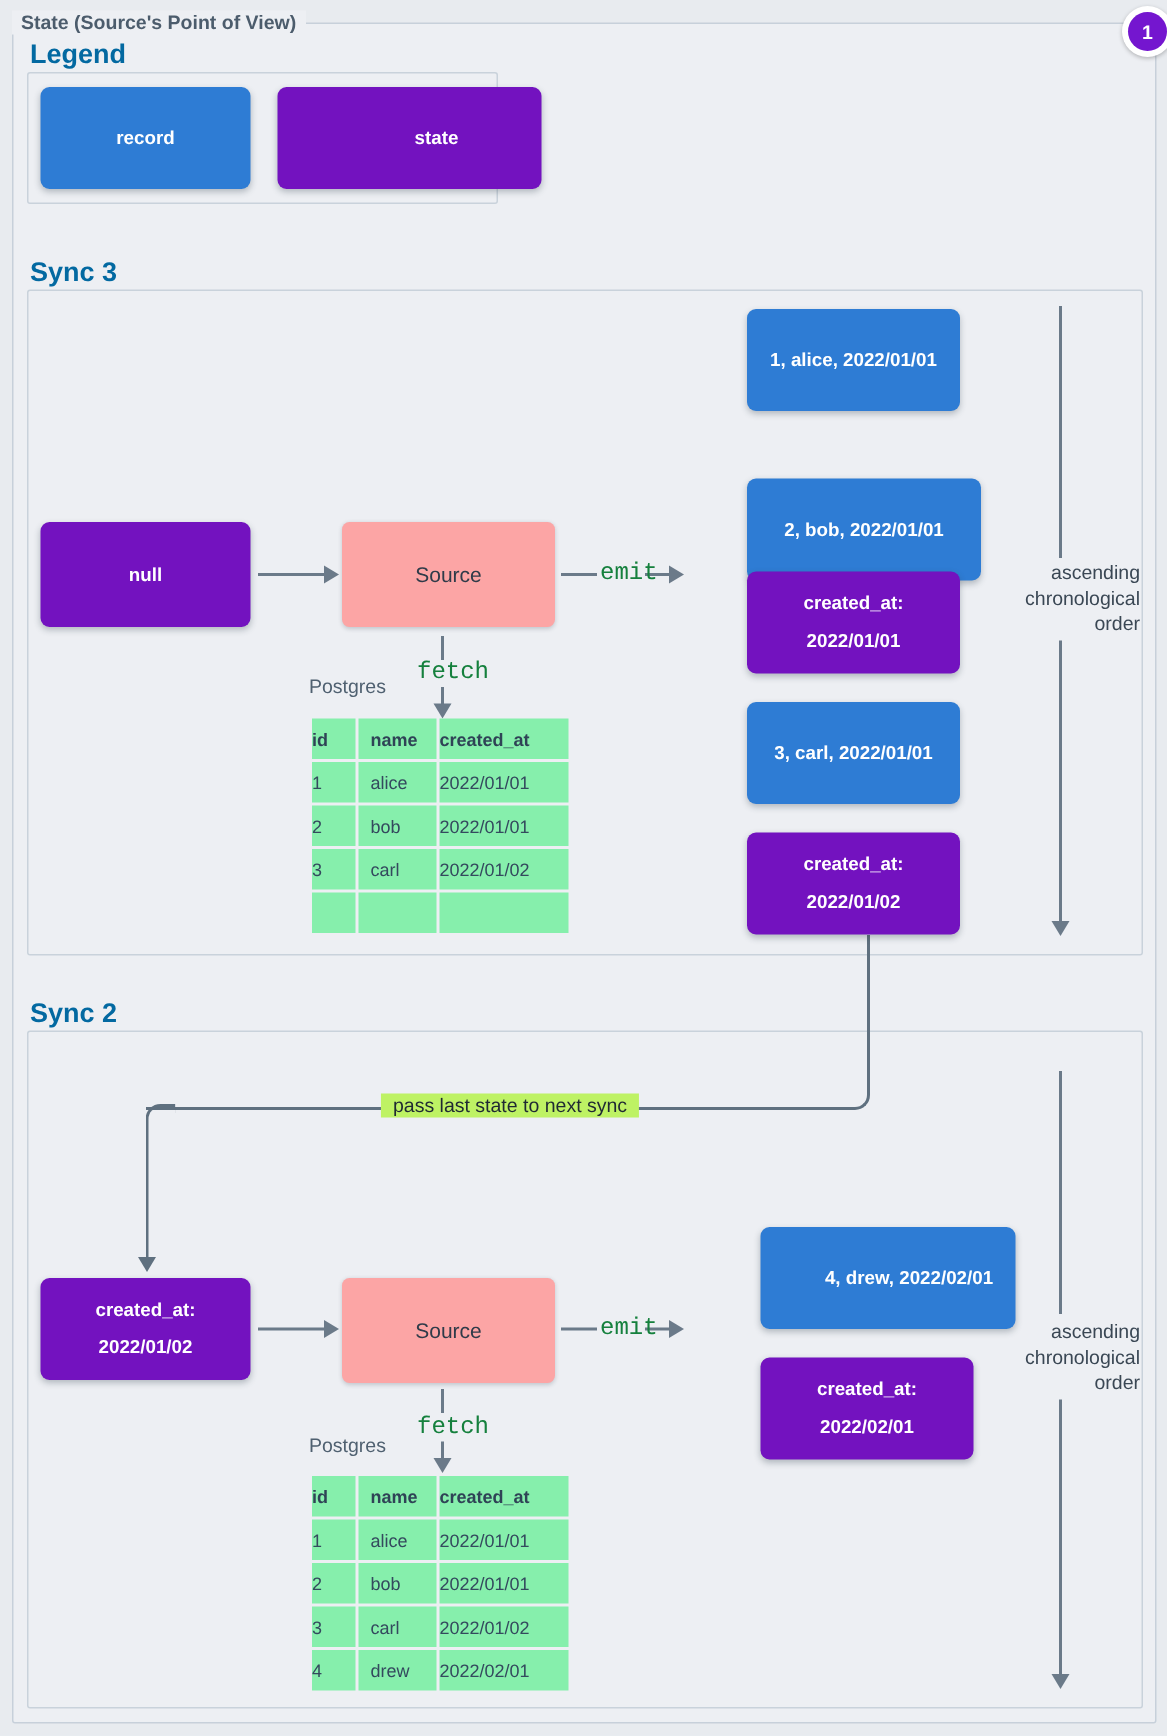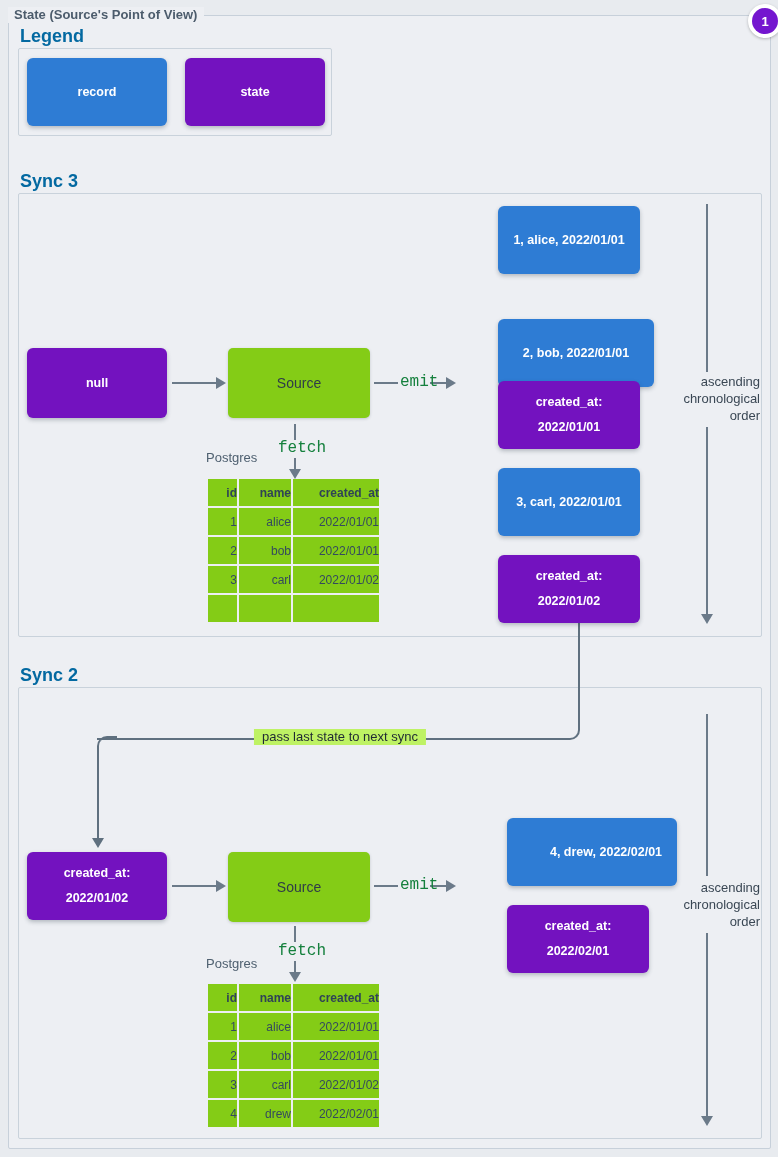--- a/index.html
+++ b/index.html
@@ -14,21 +14,21 @@
   .sec-label{position:absolute;font-size:18px;color:#0369a1;font-weight:700;z-index:3;line-height:15px;}
   .page-title{position:absolute;left:8px;top:7px;height:16px;line-height:16px;background:#edeff3;
     padding:0 7px 0 6px;font-size:13px;font-weight:600;color:#4c5c6c;z-index:3;}
   
   .chip{position:absolute;border-radius:6px;color:#fff;font-size:12.5px;font-weight:700;
     display:flex;align-items:center;justify-content:center;text-align:center;
     white-space:pre-line;line-height:25px;z-index:2;
     box-shadow:0 2px 4px rgba(44,58,72,.30);}
   .record{background:var(--record,#2e7cd4);}
   .state{background:var(--state,#7312bf);}
-  .srcbox{position:absolute;background:#84cc16;border-radius:5px;display:flex;align-items:center;
+  .srcbox{position:absolute;background:#fca5a5;border-radius:5px;display:flex;align-items:center;
     justify-content:center;font-size:14px;color:#2f3b49;z-index:2;
     box-shadow:0 1px 3px rgba(44,58,72,.22);}
   
   .hline{position:absolute;height:2px;background:var(--line,#6b7a89);z-index:1;}
   .vline{position:absolute;width:2px;background:var(--line,#6b7a89);z-index:1;}
   .arr-r{position:absolute;width:0;height:0;border-top:6px solid transparent;
     border-bottom:6px solid transparent;border-left:10px solid var(--line,#6b7a89);z-index:1;}
   .arr-d{position:absolute;width:0;height:0;border-left:6px solid transparent;
     border-right:6px solid transparent;border-top:10px solid var(--line,#6b7a89);z-index:1;}
   .flow-label{position:absolute;font-size:16px;color:#15803d;line-height:15px;z-index:2;font-family:Liberation Mono, monospace;}
@@ -43,21 +43,21 @@
     border-left:2px solid #5f707f;border-top:2px solid #5f707f;
     border-top-left-radius:10px;z-index:1;}
   .conn-head{position:absolute;left:92px;top:838px;width:0;height:0;
     border-left:6px solid transparent;border-right:6px solid transparent;
     border-top:10px solid #5f707f;z-index:1;}
   .conn-label{position:absolute;left:340px;top:729px;transform:translateX(-50%);
     background:#bef264;padding:0 8px;height:16px;line-height:16px;
     font-size:13px;font-weight:500;color:#1f2933;white-space:nowrap;z-index:5;}
   
   table.pgtable{position:absolute;border-collapse:separate;border-spacing:2px;z-index:2;}
-  .pgtable th,.pgtable td{background:#84cc16;height:27px;padding:0;text-align:right;
+  .pgtable th,.pgtable td{background:#86efac;height:27px;padding:0;text-align:left;
     font-size:12px;color:#344a5e;font-weight:400;}
   .pgtable th{font-weight:700;color:#2f4356;}
   .c-id{width:29px;}
   .c-name{width:44px;text-align:left;padding-left:8px !important;}
   .c-date{width:86px;}
   
   .badge-ring{position:absolute;left:748px;top:4px;width:34px;height:34px;border-radius:50%;
     background:#fff;z-index:6;box-shadow:0 1px 3px rgba(0,0,0,.25);}
   .badge{position:absolute;left:752px;top:8px;width:26px;height:26px;border-radius:50%;
     background:var(--badge,#7416cf);color:#fff;font-size:13px;font-weight:700;
@@ -70,21 +70,21 @@
 
   <div class="panel" style="left:8px;top:15px;width:761px;height:1132px;"></div>
   <div class="page-title">State (Source's Point of View)</div>
 
   <div class="badge-ring"></div>
   <div class="badge">1</div>
 
   <div class="sec-label" style="left:20px;top:29px;">Legend</div>
   <div class="subpanel" style="left:18px;top:48px;width:312px;height:86px;"></div>
   <div class="chip record" style="left:27px;top:58px;width:140px;height:68px;">record</div>
-  <div class="chip state" style="left:185px;top:58px;width:140px;height:68px;">state</div>
+  <div class="chip state" style="left:185px;top:58px;width:140px;height:68px;padding-left:36px;">state</div>
 
   <div class="sec-label" style="left:20px;top:174px;">Sync 3</div>
   <div class="subpanel" style="left:18px;top:193px;width:742px;height:442px;"></div>
 
   <div class="chip state" style="left:27px;top:348px;width:140px;height:70px;">null</div>
   <div class="hline" style="left:172px;top:382px;width:44px;"></div>
   <div class="arr-r" style="left:216px;top:377px;"></div>
   <div class="srcbox" style="left:228px;top:348px;width:142px;height:70px;">Source</div>
 
   <div class="hline" style="left:374px;top:382px;width:24px;"></div>

